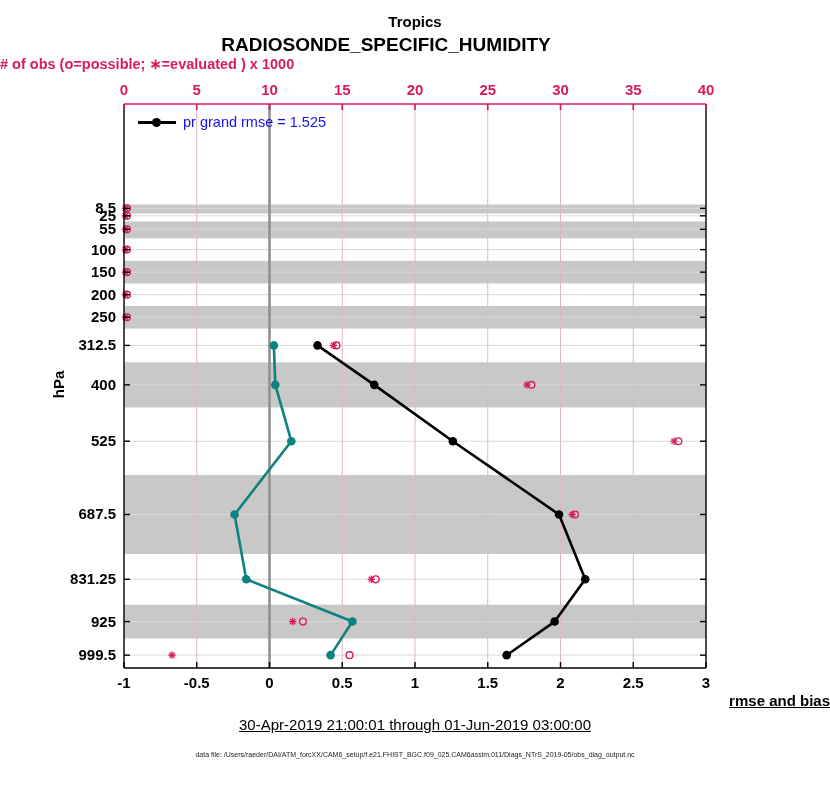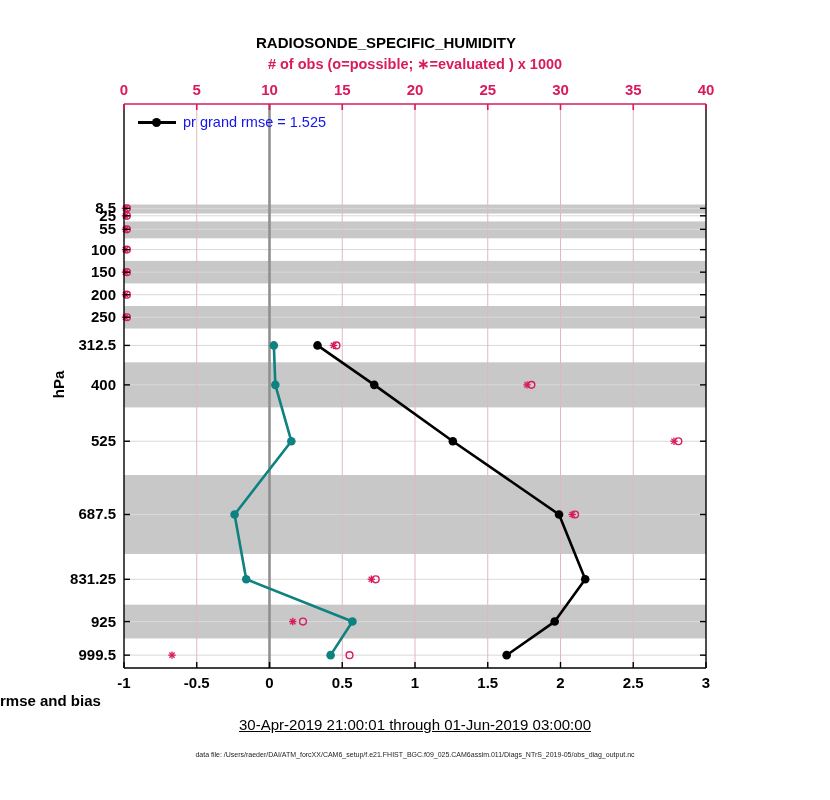--- a/index.html
+++ b/index.html
@@ -1,22 +1,22 @@
 <!DOCTYPE html>
 <html><head>
 <meta charset="utf-8">
 <style>
   html,body{margin:0;padding:0;background:#ffffff;}
   body, svg text {font-family:"Liberation Sans", sans-serif;}
   #figure{position:relative;width:830px;height:800px;background:#ffffff;overflow:hidden;}
   .abs{position:absolute;}
   .title-line{left:0;top:13px;width:830px;text-align:center;font-size:15px;font-weight:bold;color:#000;}
-  .subtitle-line{left:0;top:34px;width:772px;text-align:center;font-size:15px;font-weight:bold;color:#000;}
-  .top-axis-label{left:0;top:56px;width:830px;text-align:center;font-size:14.5px;font-weight:bold;}
-  .x-axis-label{left:0;top:692px;width:830px;text-align:left;font-size:15px;font-weight:bold;color:#000;}
+  .subtitle-line{left:0;top:34px;width:772px;text-align:center;font-size:19px;font-weight:bold;color:#000;}
+  .top-axis-label{left:0;top:56px;width:830px;font-size:14.5px;font-weight:bold;}
+  .x-axis-label{left:0;top:692px;width:830px;text-align:right;font-size:15px;font-weight:bold;color:#000;text-decoration:underline;}
   .timespan-line{left:0;top:716px;width:830px;text-align:center;font-size:15px;color:#000;text-decoration:underline;}
   .datafile-line{left:0;top:751px;width:830px;text-align:center;font-size:7px;color:#222;}
   .y-axis-label{left:28px;top:376px;width:60px;text-align:center;font-size:15px;font-weight:bold;color:#000;transform:rotate(-90deg);}
   #legend{left:138px;top:112px;display:flex;gap:19px;}
   .legend-row{display:flex;align-items:center;height:20px;}
   .legend-swatch{position:relative;width:38px;height:3px;margin-right:7px;flex:0 0 auto;}
   .legend-dot{position:absolute;left:14px;top:-3px;width:9px;height:9px;border-radius:50%;}
   .legend-label{font-size:14.5px;color:#1414ee;white-space:nowrap;}
   svg{display:block;}
 </style>
@@ -234,20 +234,21 @@
         <text x="116" y="584.2973621103117" fill="#000" text-anchor="end" font-size="15" font-weight="bold">831.25</text>
         <line x1="124" x2="130" y1="621.5635491606714" y2="621.5635491606714" stroke="#000000" stroke-width="1.4"></line>
         <line x1="706" x2="700" y1="621.5635491606714" y2="621.5635491606714" stroke="#000000" stroke-width="1.4"></line>
         <text x="116" y="626.5635491606714" fill="#000" text-anchor="end" font-size="15" font-weight="bold">925</text>
         <line x1="124" x2="130" y1="655.1510791366907" y2="655.1510791366907" stroke="#000000" stroke-width="1.4"></line>
         <line x1="706" x2="700" y1="655.1510791366907" y2="655.1510791366907" stroke="#000000" stroke-width="1.4"></line>
         <text x="116" y="660.1510791366907" fill="#000" text-anchor="end" font-size="15" font-weight="bold">999.5</text>
       </g>
     </svg>
 
+  <div class="abs title-line">Tropics</div>
   <div class="abs subtitle-line">RADIOSONDE_SPECIFIC_HUMIDITY</div>
   <div class="abs top-axis-label" id="top-axis-label" style="color: rgb(217, 26, 94);"># of obs (o=possible; ∗=evaluated ) x 1000</div>
 
   <div class="abs y-axis-label">hPa</div>
   <div class="abs x-axis-label">rmse and bias</div>
   <div class="abs timespan-line">30-Apr-2019 21:00:01 through 01-Jun-2019 03:00:00</div>
   <div class="abs datafile-line">data file: /Users/raeder/DAI/ATM_forcXX/CAM6_setup/f.e21.FHIST_BGC.f09_025.CAM6assim.011/Diags_NTrS_2019-05/obs_diag_output.nc</div>
 
   <div id="legend" class="abs">
     <div class="legend-row">

